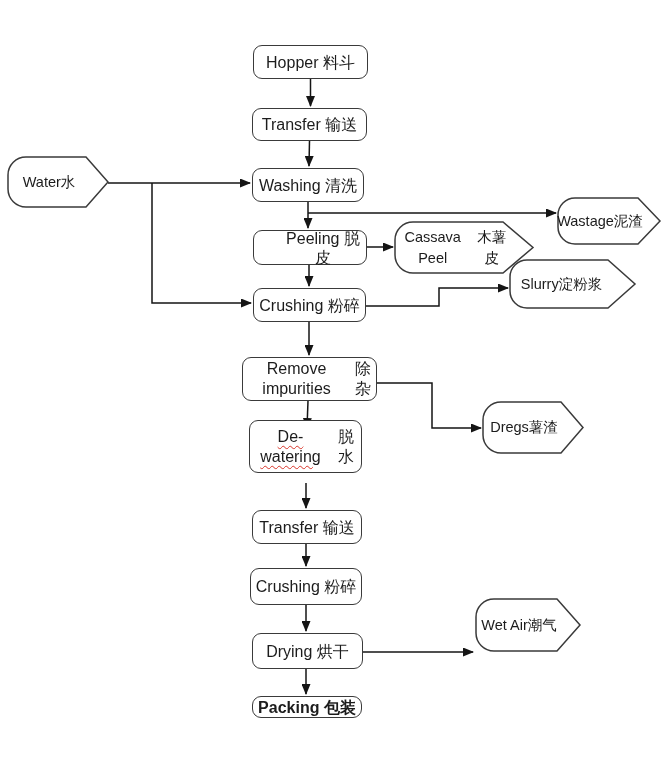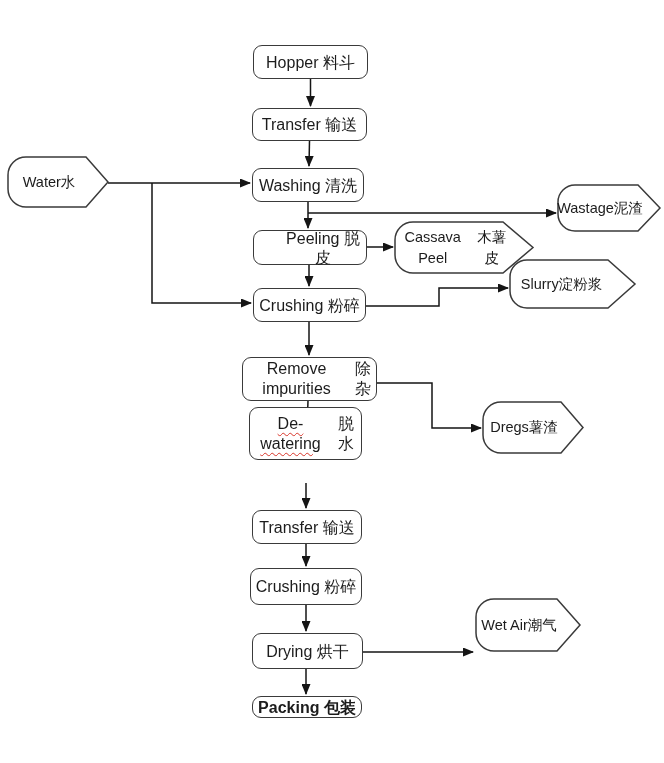--- a/index.html
+++ b/index.html
@@ -92,21 +92,21 @@
 
   <div class="box" style="left:253px;top:288px;width:113px;height:34px;">
     <span>Crushing 粉碎</span>
   </div>
 
   <div class="box two" style="left:242px;top:357px;width:135px;height:44px;">
     <span>Remove impurities</span>
     <span>除杂</span>
   </div>
 
-  <div class="box two" style="left:249px;top:407px;width:113px;height:53px;">
+  <div class="box two" style="left:249px;top:420px;width:113px;height:53px;">
     <span class="squiggle">De-watering</span>
     <span>脱水</span>
   </div>
 
   <div class="box" style="left:252px;top:510px;width:110px;height:34px;">
     <span>Transfer 输送</span>
   </div>
 
   <div class="box" style="left:250px;top:568px;width:112px;height:37px;">
     <span>Crushing 粉碎</span>
@@ -123,21 +123,21 @@
   <div class="tag" style="left:6px;top:155px;width:104px;height:54px;">
     <svg width="104" height="54" viewBox="-2 -2 104 54">
       <path d="M18 0 H78 L100 25 L78 50 H18 A18 18 0 0 1 0 32 V18 A18 18 0 0 1 18 0 Z" fill="#ffffff" stroke="#3a3a3a" stroke-width="1.5"></path>
     </svg>
     <div class="tag-text">
       <span>Water</span>
       <span>水</span>
     </div>
   </div>
 
-  <div class="tag" style="left:556px;top:183px;width:106px;height:50px;text-decoration:underline;">
+  <div class="tag" style="left:556px;top:196px;width:106px;height:50px;text-decoration:underline;">
     <svg width="106" height="50" viewBox="-2 -2 106 50">
       <path d="M17 0 H80 L102 23 L80 46 H17 A17 17 0 0 1 0 29 V17 A17 17 0 0 1 17 0 Z" fill="#ffffff" stroke="#3a3a3a" stroke-width="1.5"></path>
     </svg>
     <div class="tag-text">
       <span>Wastage</span>
       <span>泥渣</span>
     </div>
   </div>
 
   <div class="tag" style="left:393px;top:220px;width:142px;height:55px;">

